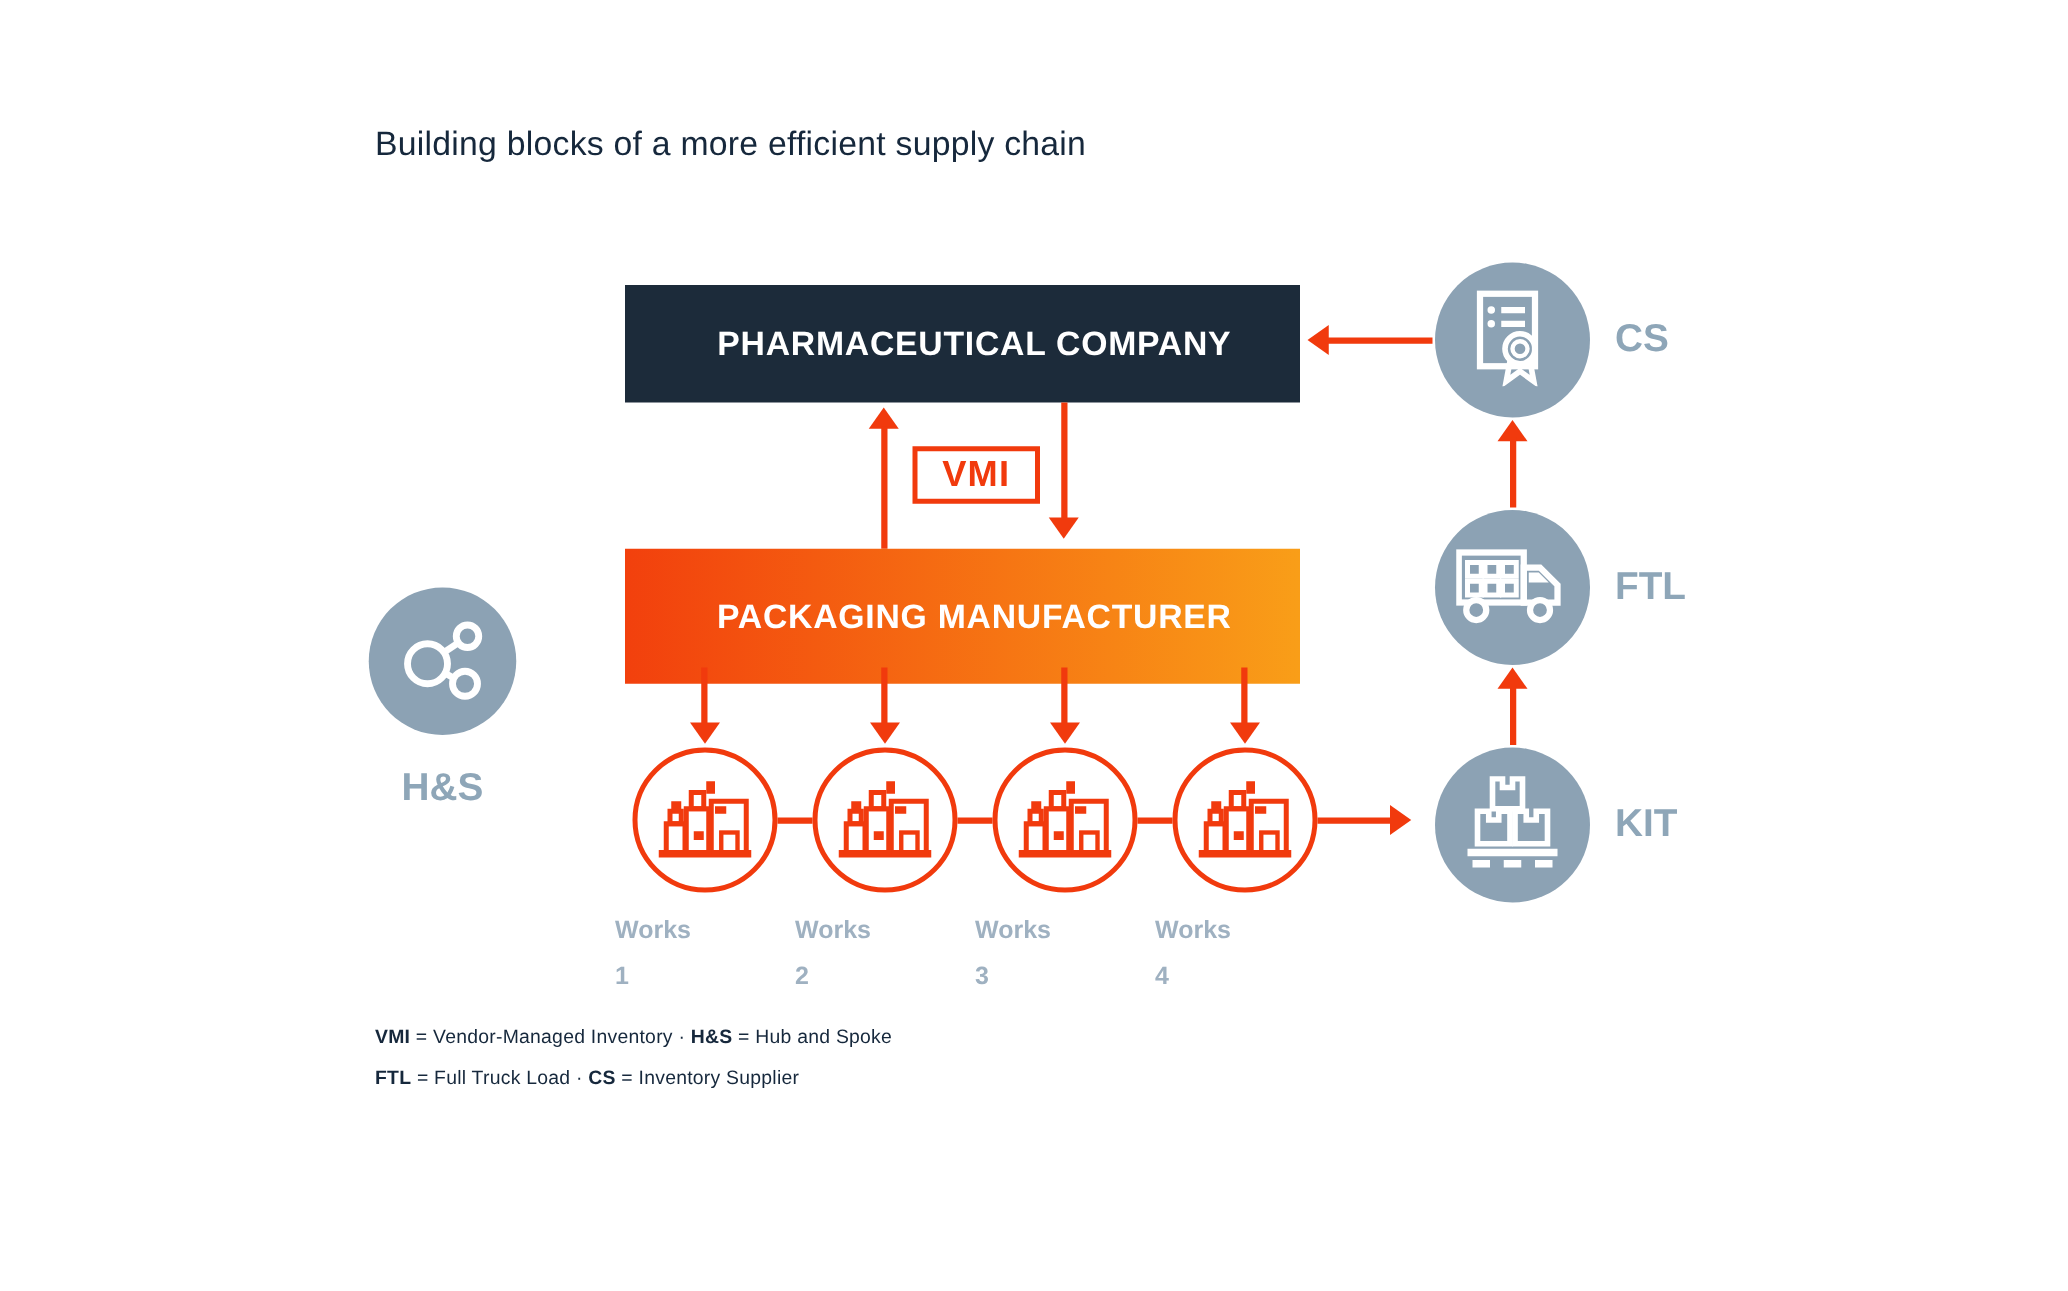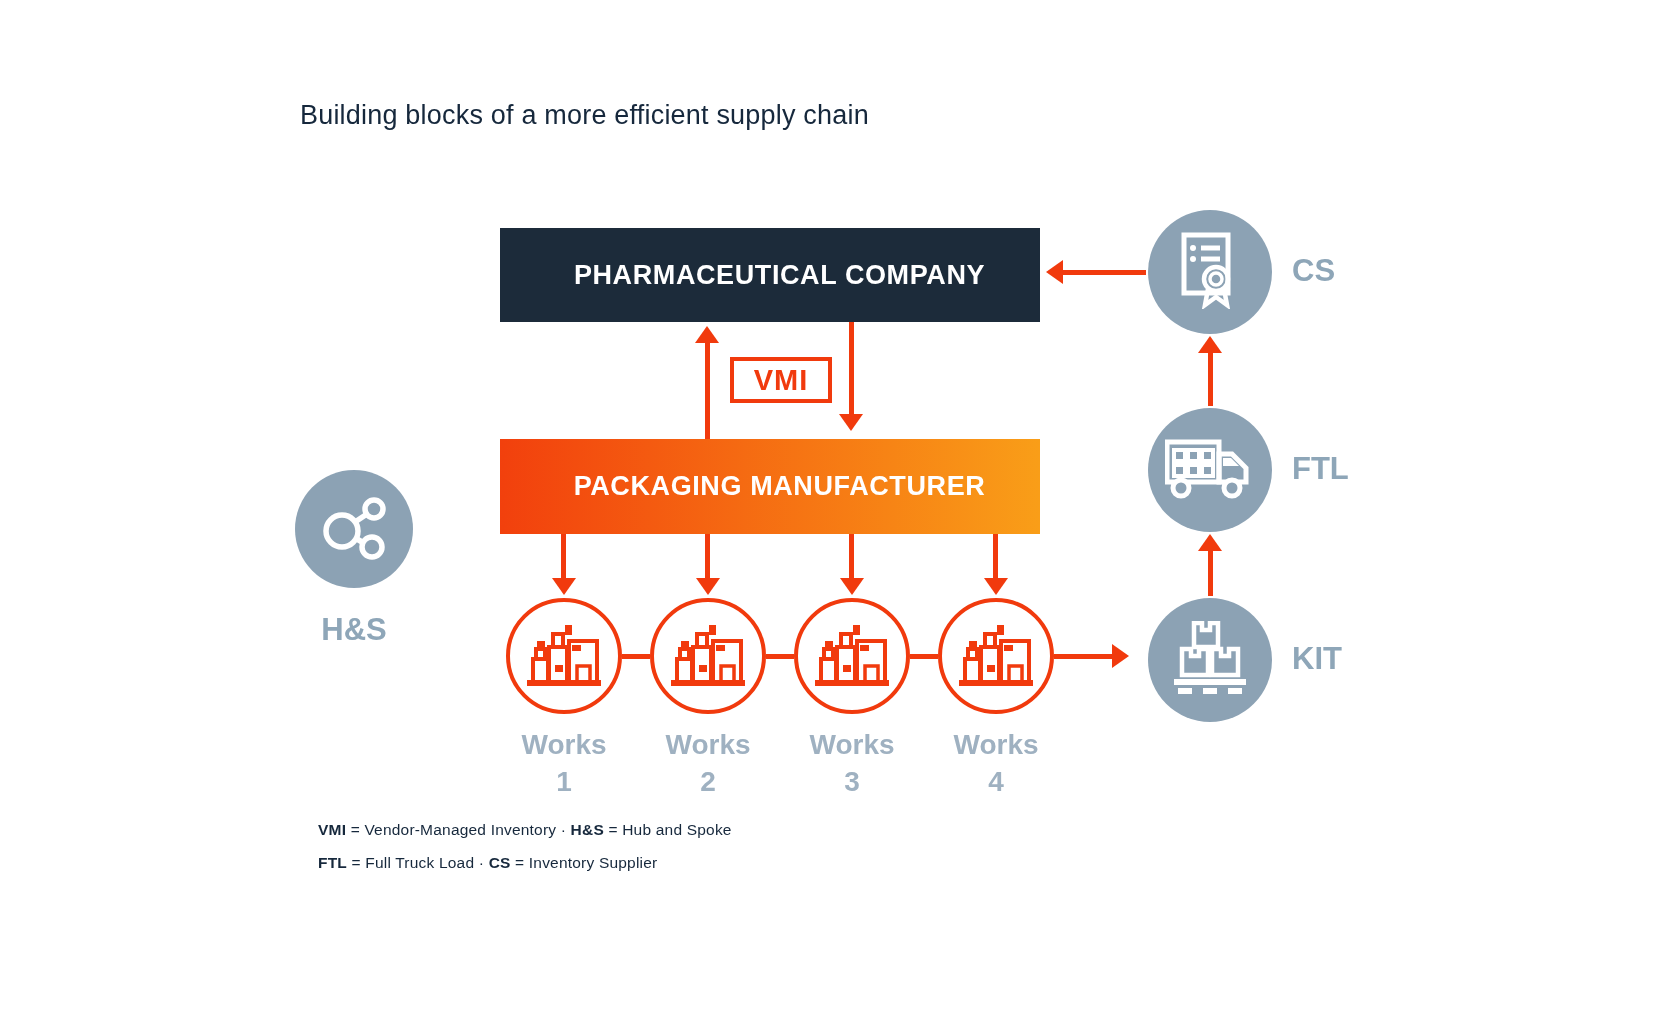--- a/index.html
+++ b/index.html
@@ -6,21 +6,21 @@
   .canvas{position:relative;width:1654px;height:1033px;background:#ffffff;
           font-family:"Liberation Sans",sans-serif;overflow:hidden;}
 
   .title{position:absolute;left:300px;top:100px;font-size:27px;font-weight:400;
          color:#16283c;letter-spacing:.2px;}
 
   
   .box{position:absolute;display:flex;align-items:center;justify-content:center;
        box-sizing:border-box;}
   .pharma{left:500px;top:228px;width:540px;height:94px;background:#1c2b3a;}
-  .packaging{left:500px;top:439px;width:540px;height:95px;
+  .packaging{left:500px;top:439px;width:540px;height:108px;
              background:linear-gradient(90deg,#f2400d,#f99e18);}
   .box-label{color:#ffffff;font-size:27px;font-weight:700;letter-spacing:.6px;margin-left:19px;}
 
   .vmi-box{left:730px;top:357px;width:102px;height:46px;background:#fff;
            border:4px solid #f13a0d;}
   .vmi-label{color:#f13a0d;font-size:29px;font-weight:700;letter-spacing:1px;}
 
   
   .shaft-v{position:absolute;width:5px;background:#f13a0d;}
   .shaft-h{position:absolute;height:5px;background:#f13a0d;}
@@ -31,38 +31,38 @@
              border-top:17px solid #f13a0d;}
   .head-left{border-top:12px solid transparent;border-bottom:12px solid transparent;
              border-right:17px solid #f13a0d;}
   .head-right{border-top:12px solid transparent;border-bottom:12px solid transparent;
               border-left:17px solid #f13a0d;}
 
   
   .works-circle{position:absolute;top:598px;width:116px;height:116px;box-sizing:border-box;
                 border:4px solid #f13a0d;border-radius:50%;background:#fff;
                 display:flex;align-items:center;justify-content:center;}
-  .works-label{position:absolute;top:726px;width:144px;text-align:center;
-               font-size:28px;font-weight:700;color:#9fb1c1;line-height:37px;}
+  .works-label{position:absolute;top:726px;width:144px;
+               font-size:20px;font-weight:700;color:#9fb1c1;line-height:37px;}
 
   
   .gray-circle{position:absolute;border-radius:50%;background:#8ca2b4;
                display:flex;align-items:center;justify-content:center;}
   .hs-circle{left:295px;top:470px;width:118px;height:118px;}
   .cs-circle{left:1148px;top:210px;width:124px;height:124px;}
   .ftl-circle{left:1148px;top:408px;width:124px;height:124px;}
   .kit-circle{left:1148px;top:598px;width:124px;height:124px;}
   .side-label{position:absolute;font-size:31px;font-weight:700;color:#8ea6b8;}
   .hs-label{left:294px;top:612px;width:120px;text-align:center;}
   .cs-label{left:1292px;top:253px;}
   .ftl-label{left:1292px;top:451px;}
   .kit-label{left:1292px;top:641px;}
 
   
-  .legend-line{position:absolute;left:300px;font-size:15.5px;color:#16283c;letter-spacing:.2px;margin-left:18px;}
+  .legend-line{position:absolute;left:300px;font-size:15.5px;color:#16283c;letter-spacing:.2px;}
   .legend-1{top:821px;}
   .legend-2{top:854px;}
   .legend-line b{font-weight:700;}
 </style>
 </head>
 <body>
 
 <div class="canvas">
 
   <div class="title">Building blocks of a more efficient supply chain</div>

